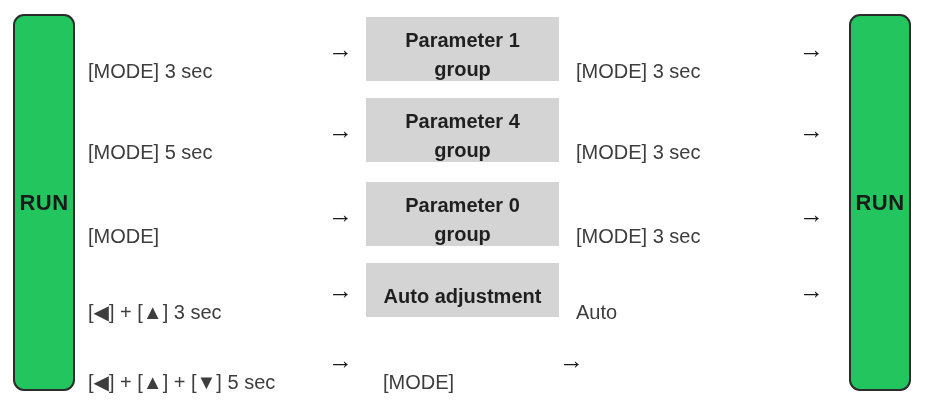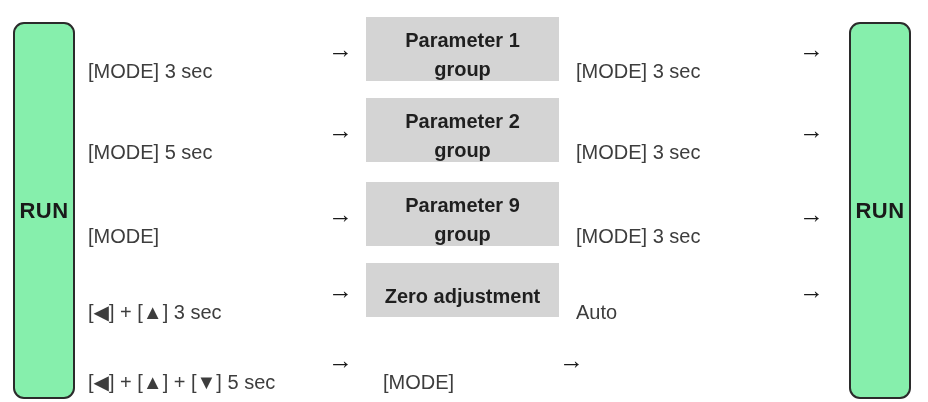--- a/index.html
+++ b/index.html
@@ -10,26 +10,26 @@
   }
   .canvas {
     position: relative;
     width: 928px;
     height: 402px;
     background: #ffffff;
     overflow: hidden;
   }
   .run-panel {
     position: absolute;
-    top: 22px;
+    top: 14px;
     width: 58px;
     height: 373px;
     border: 2px solid #2b2b2b;
     border-radius: 11px;
-    background: #86efac;
+    background: #22c55e;
     display: flex;
     align-items: center;
     justify-content: center;
     font-size: 22px;
     font-weight: bold;
     color: #1a1a1a;
     letter-spacing: 0.5px;
   }
   .run-left  { left: 13px; }
   .run-right { left: 849px; }
@@ -114,43 +114,43 @@
 group</span>
       </div>
       <span class="exit-label">[MODE] 3 sec</span>
       <span class="arrow-icon">→</span>
     </div>
 
     <div class="flow-row">
       <span class="trigger-label">[MODE] 5 sec</span>
       <span class="arrow-icon">→</span>
       <div class="state-box h64">
-        <span>Parameter 2
+        <span>Parameter 4
 group</span>
       </div>
       <span class="exit-label">[MODE] 3 sec</span>
       <span class="arrow-icon">→</span>
     </div>
 
     <div class="flow-row">
       <span class="trigger-label">[MODE]</span>
       <span class="arrow-icon">→</span>
       <div class="state-box h64">
-        <span>Parameter 9
+        <span>Parameter 0
 group</span>
       </div>
       <span class="exit-label">[MODE] 3 sec</span>
       <span class="arrow-icon">→</span>
     </div>
 
     <div class="flow-row">
       <span class="trigger-label">[◀] + [▲] 3 sec</span>
       <span class="arrow-icon">→</span>
       <div class="state-box h54">
-        <span>Zero adjustment</span>
+        <span>Auto adjustment</span>
       </div>
       <span class="exit-label">Auto</span>
       <span class="arrow-icon">→</span>
     </div>
 
     <div class="flow-row">
       <span class="trigger-label">[◀] + [▲] + [▼] 5 sec</span>
       <span class="arrow-icon">→</span>
       <span class="exit-label">[MODE]</span>
       <span class="arrow-icon">→</span>

